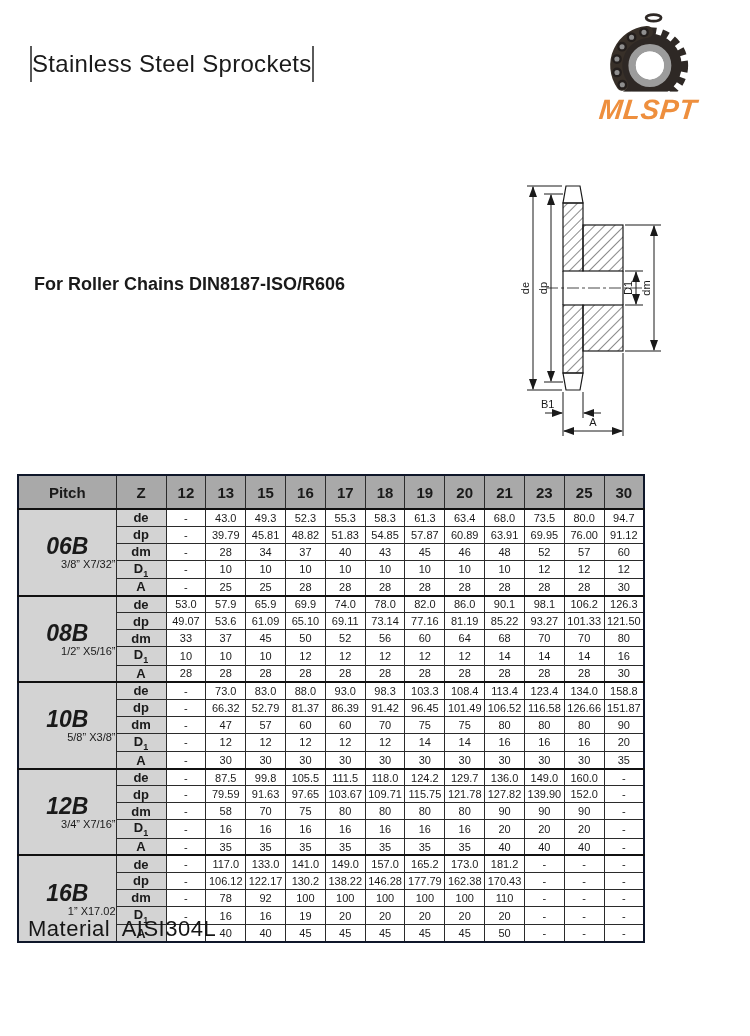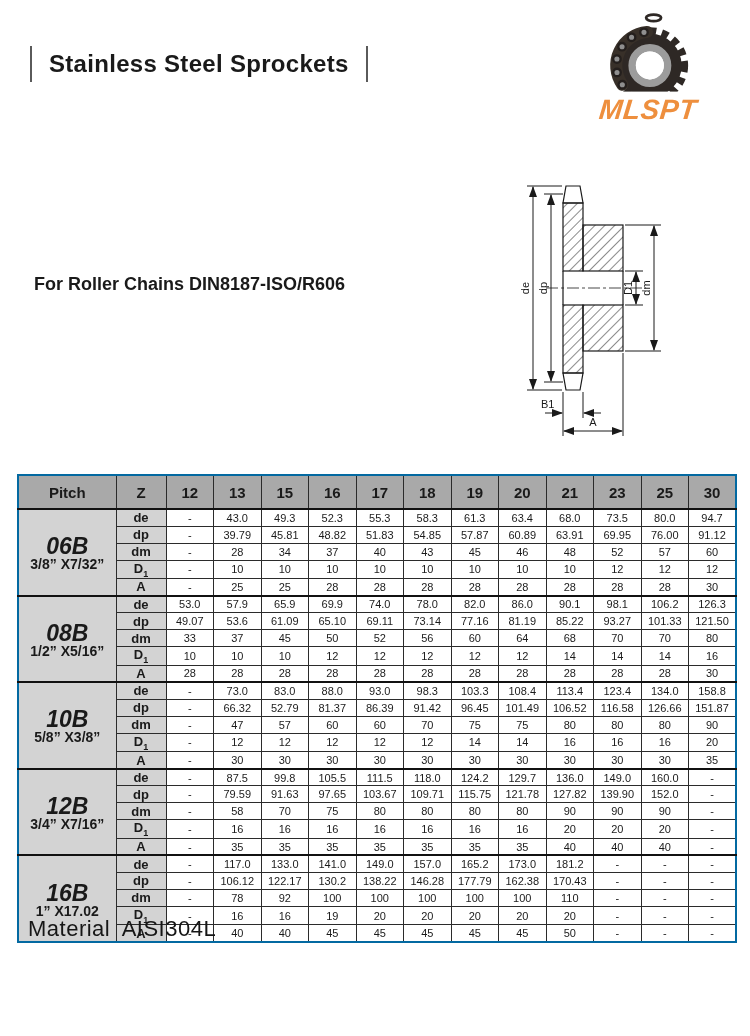--- a/index.html
+++ b/index.html
@@ -3,53 +3,53 @@
 <meta charset="utf-8">
 <style>
   html,body { margin:0; padding:0; }
   body {
     width:750px; height:1036px; position:relative; background:#ffffff;
     font-family:"Liberation Sans", sans-serif; color:#1a1a1a; overflow:hidden;
   }
   
   .title-wrap { position:absolute; left:30px; top:46px; display:flex; align-items:center; }
   .vbar { width:2px; height:36px; background:#5a5a5a; }
-  .page-title { font-size:24px; font-weight:bold; letter-spacing:0.3px; padding:0 17px; white-space:nowrap; }
+  .page-title { font-size:24px; font-weight:normal; letter-spacing:0.3px; padding:0 0; white-space:nowrap; }
 
   .logo { position:absolute; left:583px; top:8px; width:130px; }
   .logo svg { display:block; margin:0 auto; }
   .logo-text {
     margin-top:-14px; text-align:center; font-size:28px; font-weight:bold; font-style:italic;
     color:#ee8f3e; transform:skewX(-6deg); letter-spacing:0.5px;
   }
 
   .subtitle { position:absolute; left:34px; top:274px; font-size:18px; font-weight:bold; white-space:nowrap; }
 
   
   .diagram { position:absolute; left:470px; top:158px; }
   .diagram text { font-size:11px; fill:#1a1a1a; }
 
   
   table.spec-table {
-    position:absolute; left:17px; top:474px; width:720px;
-    border-collapse:collapse; table-layout:fixed; border:2px solid #0369a1;
+    position:absolute; left:17px; top:474px; width:628px;
+    border-collapse:collapse; table-layout:fixed; border:2px solid #0f172a;
   }
   .spec-table th, .spec-table td {
     border:1px solid #2b2b2b; text-align:center; vertical-align:middle; padding:0;
     overflow:hidden; white-space:nowrap;
   }
   .spec-table thead th {
     background:#a9a9a9; font-size:15px; font-weight:bold; height:32px;
     border-bottom:2px solid #111;
   }
   .spec-table tbody tr { height:17px; }
   .spec-table tbody tr.group-first td { border-top:2px solid #111; }
   td.pitch-cell { background:#d3d3d3; }
   .pitch-code { font-size:23px; font-weight:bold; line-height:24px;font-style:italic; }
-  .pitch-size { font-size:14px; font-weight:bold; line-height:12px; }
+  .pitch-size { font-size:11px; font-weight:normal; line-height:12px;text-align:right; }
   td.label-cell { background:#d3d3d3; font-size:13px; font-weight:bold; }
   td.label-cell sub { font-size:9px; }
   td.val-cell { background:#ffffff; font-size:11px; }
   col.c-pitch { width:98px; } col.c-z { width:50px; }
 
   .material { position:absolute; left:28px; top:916px; font-size:22px; color:#161616; word-spacing:6px; letter-spacing:0.5px; }
 </style>
 </head>
 <body>
 

